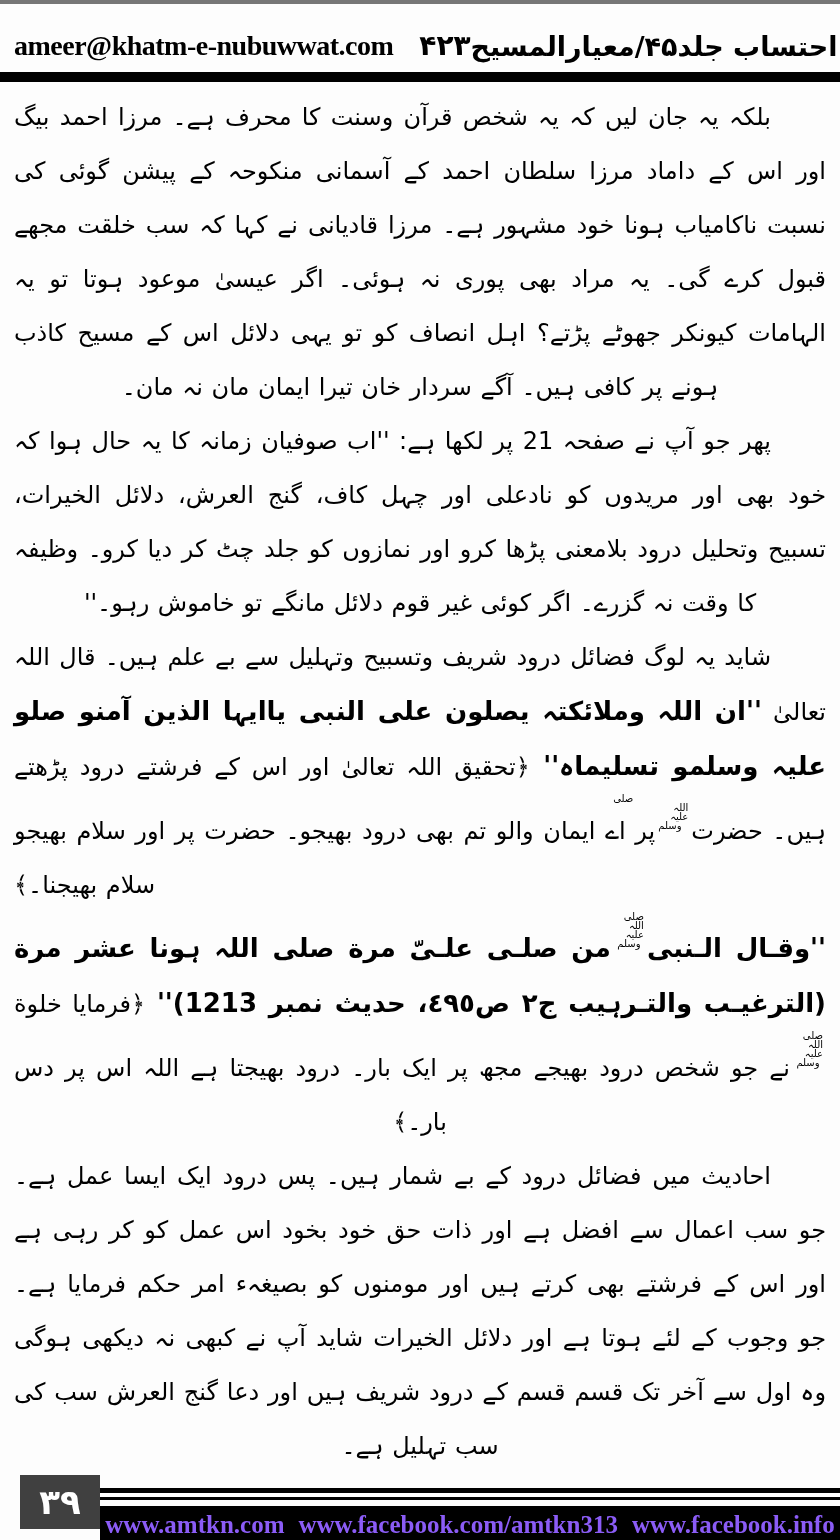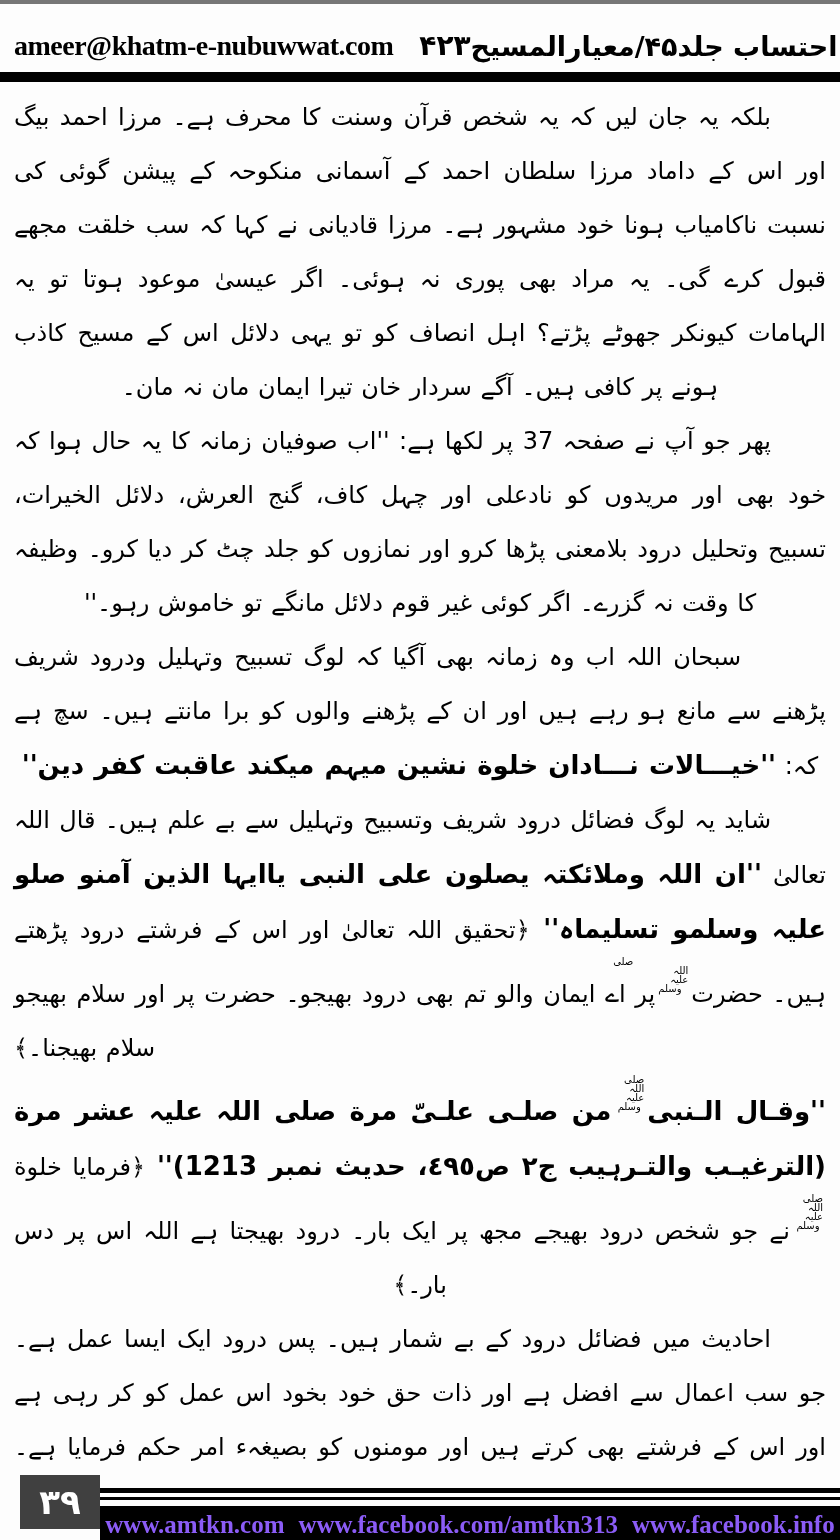--- a/index.html
+++ b/index.html
@@ -72,27 +72,26 @@
     </div>
     <div class="title">احتساب جلد۴۵/معیارالمسیح</div>
   </div>
 
   <div class="rule"></div>
 
   <div class="body">
 
     <p class="p1">بلکہ یہ جان لیں کہ یہ شخص قرآن وسنت کا محرف ہے۔ مرزا احمد بیگ اور اس کے داماد مرزا سلطان احمد کے آسمانی منکوحہ کے پیشن گوئی کی نسبت ناکامیاب ہونا خود مشہور ہے۔ مرزا قادیانی نے کہا کہ سب خلقت مجھے قبول کرے گی۔ یہ مراد بھی پوری نہ ہوئی۔ اگر عیسیٰ موعود ہوتا تو یہ الہامات کیونکر جھوٹے پڑتے؟ اہل انصاف کو تو یہی دلائل اس کے مسیح کاذب ہونے پر کافی ہیں۔ آگے سردار خان تیرا ایمان مان نہ مان۔</p>
 
-    <p class="p2">پھر جو آپ نے صفحہ 37 پر لکھا ہے: ''اب صوفیان زمانہ کا یہ حال ہوا کہ خود بھی اور مریدوں کو نادعلی اور چہل کاف، گنج العرش، دلائل الخیرات، تسبیح وتحلیل درود بلامعنی پڑھا کرو اور نمازوں کو جلد چٹ کر دیا کرو۔ وظیفہ کا وقت نہ گزرے۔ اگر کوئی غیر قوم دلائل مانگے تو خاموش رہو۔''</p>
+    <p class="p2">پھر جو آپ نے صفحہ 21 پر لکھا ہے: ''اب صوفیان زمانہ کا یہ حال ہوا کہ خود بھی اور مریدوں کو نادعلی اور چہل کاف، گنج العرش، دلائل الخیرات، تسبیح وتحلیل درود بلامعنی پڑھا کرو اور نمازوں کو جلد چٹ کر دیا کرو۔ وظیفہ کا وقت نہ گزرے۔ اگر کوئی غیر قوم دلائل مانگے تو خاموش رہو۔''</p>
 
-    <p class="p3"><span>سبحان اللہ اب وہ زمانہ بھی آگیا کہ لوگ تسبیح وتہلیل ودرود شریف پڑھنے سے مانع ہو رہے ہیں اور ان کے پڑھنے والوں کو برا مانتے ہیں۔ سچ ہے کہ: </span><span class="naskh">''خیـــالات نـــادان خلوة نشین میہم میکند عاقبت کفر دین''</span></p>
 
     <p class="p4"><span>شاید یہ لوگ فضائل درود شریف وتسبیح وتہلیل سے بے علم ہیں۔ قال اللہ تعالیٰ </span><span class="naskh">''ان اللہ وملائکتہ یصلون علی النبی یاایہا الذین آمنو صلو علیہ وسلمو تسلیماہ'' </span><span>﴿تحقیق اللہ تعالیٰ اور اس کے فرشتے درود پڑھتے ہیں۔ حضرت</span><span class="saw">صلی اللہ علیہ وسلم</span><span>پر اے ایمان والو تم بھی درود بھیجو۔ حضرت پر اور سلام بھیجو سلام بھیجنا۔﴾</span></p>
 
-    <p class="p5"><span class="naskh">''وقـال الـنبی</span><span class="saw">صلی اللہ علیہ وسلم</span><span class="naskh">من صلـی علـیّ مرة صلی اللہ علیہ عشر مرة </span><span class="naskh">(الترغیـب والتـرہیب ج۲ ص٤٩٥، حدیث نمبر 1213)'' </span><span>﴿فرمایا خلوة</span><span class="saw">صلی اللہ علیہ وسلم</span><span>نے جو شخص درود بھیجے مجھ پر ایک بار۔ درود بھیجتا ہے اللہ اس پر دس بار۔﴾</span></p>
+    <p class="p5"><span class="naskh">''وقـال الـنبی</span><span class="saw">صلی اللہ علیہ وسلم</span><span class="naskh">من صلـی علـیّ مرة صلی اللہ ہونا عشر مرة </span><span class="naskh">(الترغیـب والتـرہیب ج۲ ص٤٩٥، حدیث نمبر 1213)'' </span><span>﴿فرمایا خلوة</span><span class="saw">صلی اللہ علیہ وسلم</span><span>نے جو شخص درود بھیجے مجھ پر ایک بار۔ درود بھیجتا ہے اللہ اس پر دس بار۔﴾</span></p>
 
     <p class="p6">احادیث میں فضائل درود کے بے شمار ہیں۔ پس درود ایک ایسا عمل ہے۔ جو سب اعمال سے افضل ہے اور ذات حق خود بخود اس عمل کو کر رہی ہے اور اس کے فرشتے بھی کرتے ہیں اور مومنوں کو بصیغہء امر حکم فرمایا ہے۔ جو وجوب کے لئے ہوتا ہے اور دلائل الخیرات شاید آپ نے کبھی نہ دیکھی ہوگی وہ اول سے آخر تک قسم قسم کے درود شریف ہیں اور دعا گنج العرش سب کی سب تہلیل ہے۔</p>
 
   </div>
 
   <div class="footer">
     <div class="pagebox">۳۹</div>
     <div class="frules">
       <div class="fl1"></div>
       <div class="fl2"></div>

